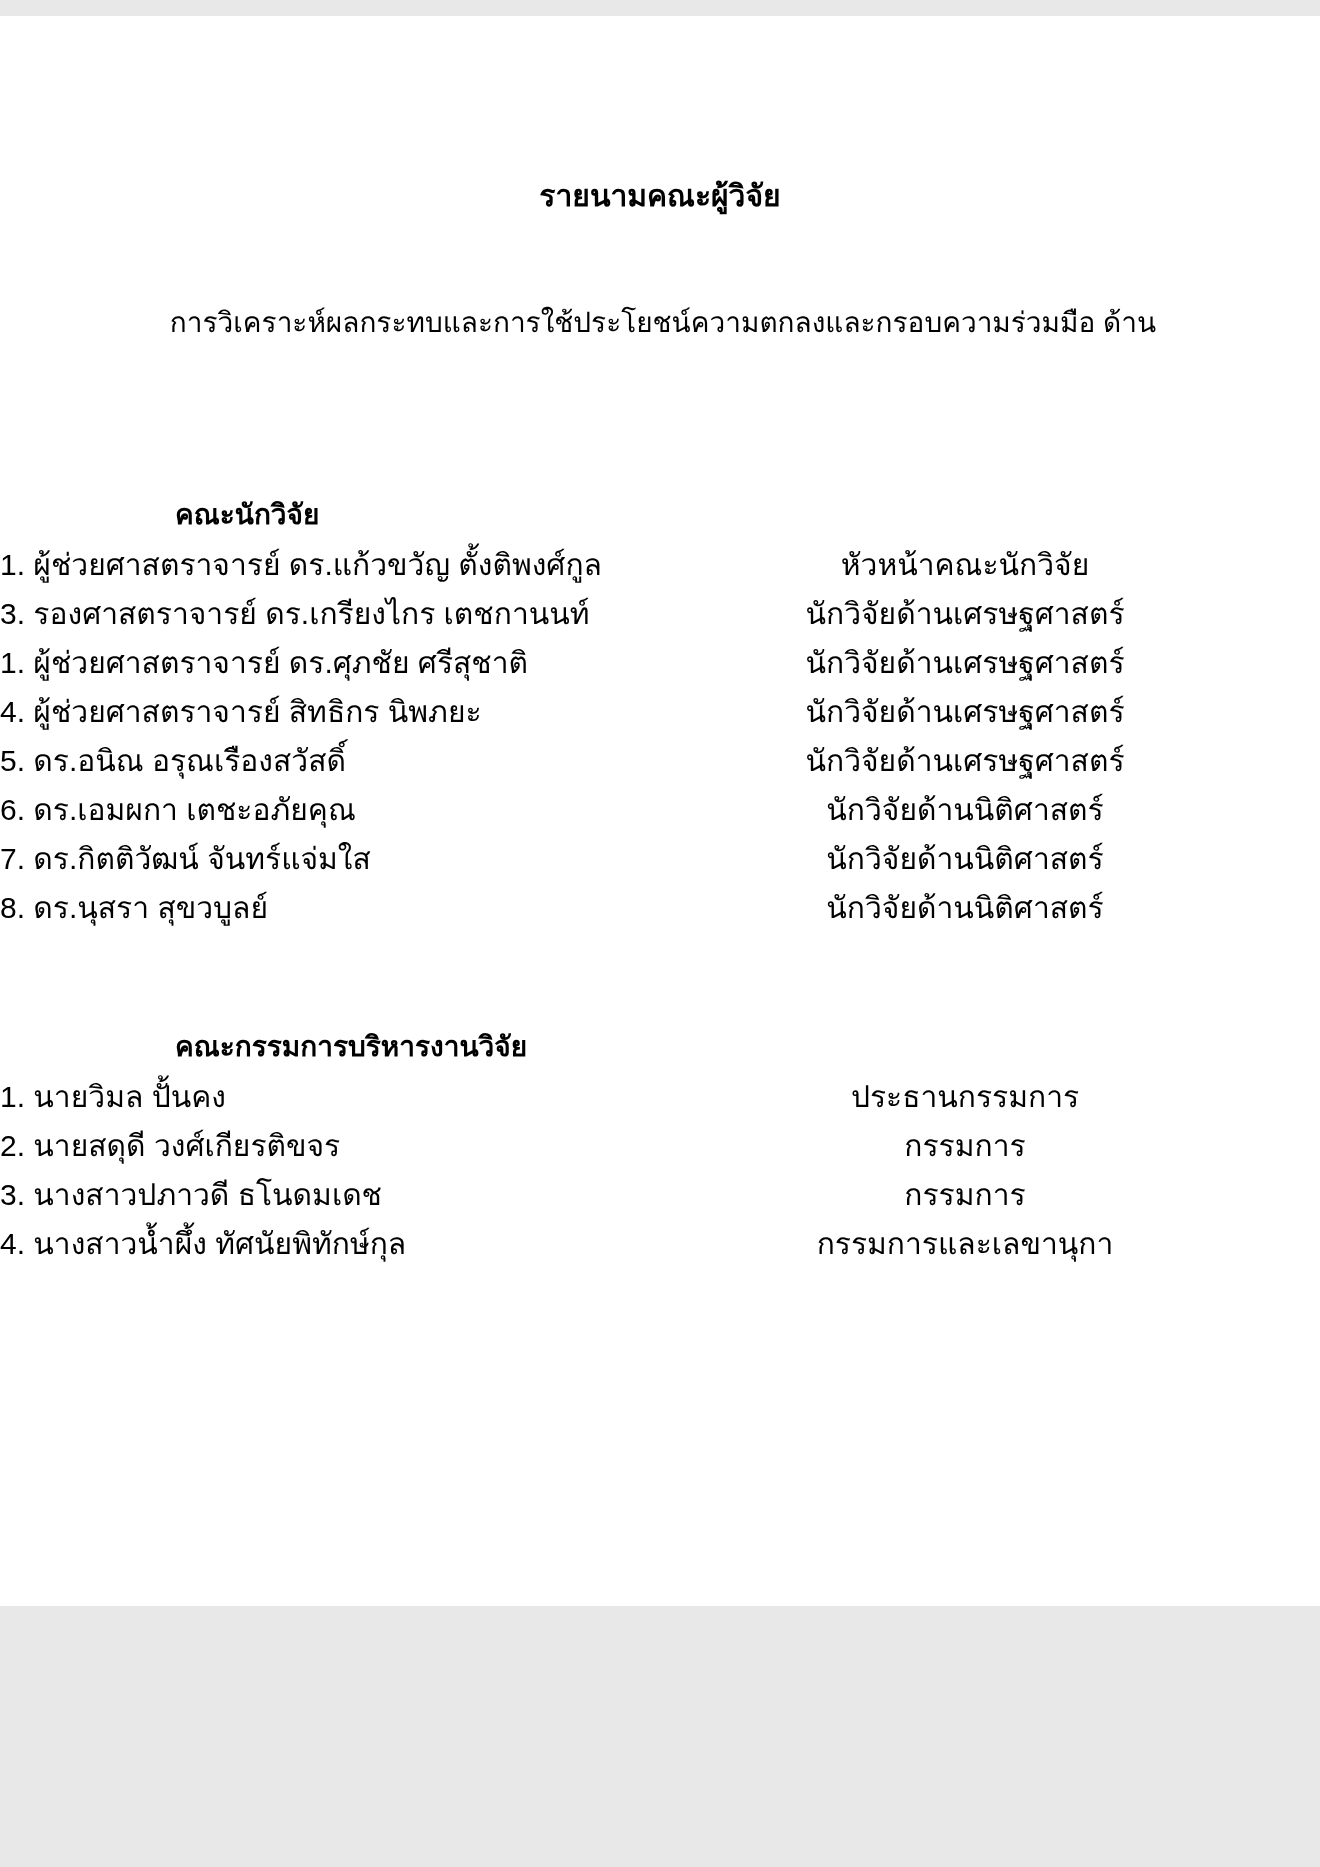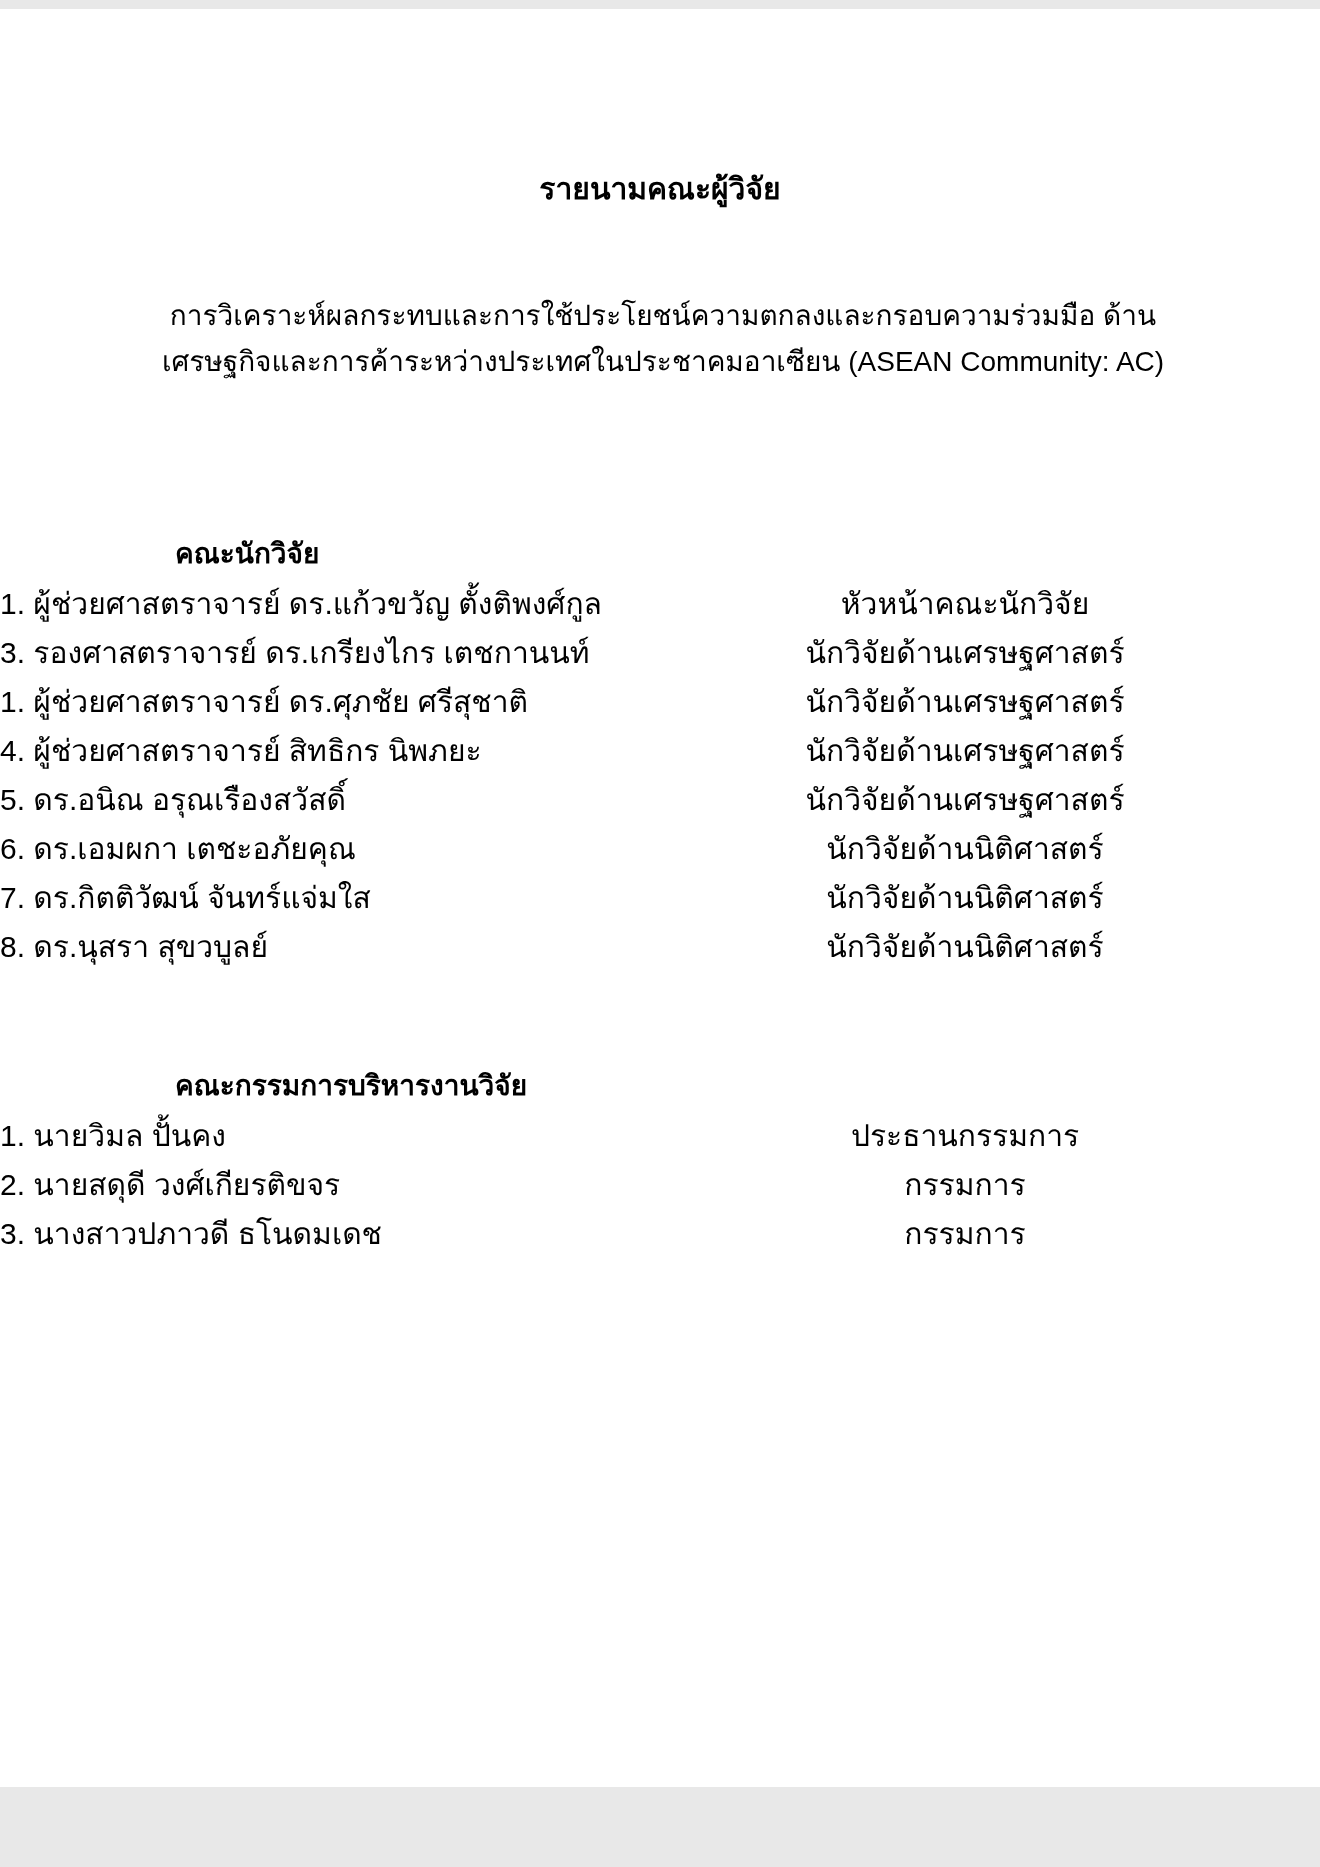--- a/index.html
+++ b/index.html
@@ -1,19 +1,19 @@
 <!DOCTYPE html>
 <html><head>
 <meta charset="utf-8">
 <style>
   html,body{margin:0;padding:0;background:#e8e8e8;}
   .page{
     width:1320px;
-    height:1778px;
-    margin:9px auto;
+    height:1590px;
+    margin:16px auto;
     background:#ffffff;
     color:#000000;
     font-family:"Liberation Sans","DejaVu Sans",sans-serif;
     position:relative;
     overflow:hidden;
   }
   .doc-title{
     padding-top:160px;
     text-align:center;
     font-size:30px;
@@ -47,21 +47,20 @@
 </style>
 </head>
 <body>
 
 <div class="page">
 
   <div class="doc-title">รายนามคณะผู้วิจัย</div>
 
   <div class="doc-subtitle">
     <div>การวิเคราะห์ผลกระทบและการใช้ประโยชน์ความตกลงและกรอบความร่วมมือ ด้าน</div>
-    <div>เศรษฐกิจและการค้าระหว่างประเทศในประชาคมอาเซียน (ASEAN Community: AC)</div>
   </div>
 
   <div class="section section-first">
     <div class="section-heading">คณะนักวิจัย</div>
     <div>
         <div class="member-row">
           <span class="member-name">1. ผู้ช่วยศาสตราจารย์ ดร.แก้วขวัญ ตั้งติพงศ์กูล</span>
           <span class="member-role">หัวหน้าคณะนักวิจัย</span>
         </div>
         <div class="member-row">
@@ -103,16 +102,20 @@
           <span class="member-role">ประธานกรรมการ</span>
         </div>
         <div class="member-row">
           <span class="member-name">2. นายสดุดี วงศ์เกียรติขจร</span>
           <span class="member-role">กรรมการ</span>
         </div>
         <div class="member-row">
           <span class="member-name">3. นางสาวปภาวดี ธโนดมเดช</span>
           <span class="member-role">กรรมการ</span>
         </div>
+        <div class="member-row">
+          <span class="member-name">4. นางสาวน้ำผึ้ง ทัศนัยพิทักษ์กุล</span>
+          <span class="member-role">กรรมการและเลขานุกา</span>
+        </div>
       </div>
   </div>
 
 </div>
 
 </body></html>

